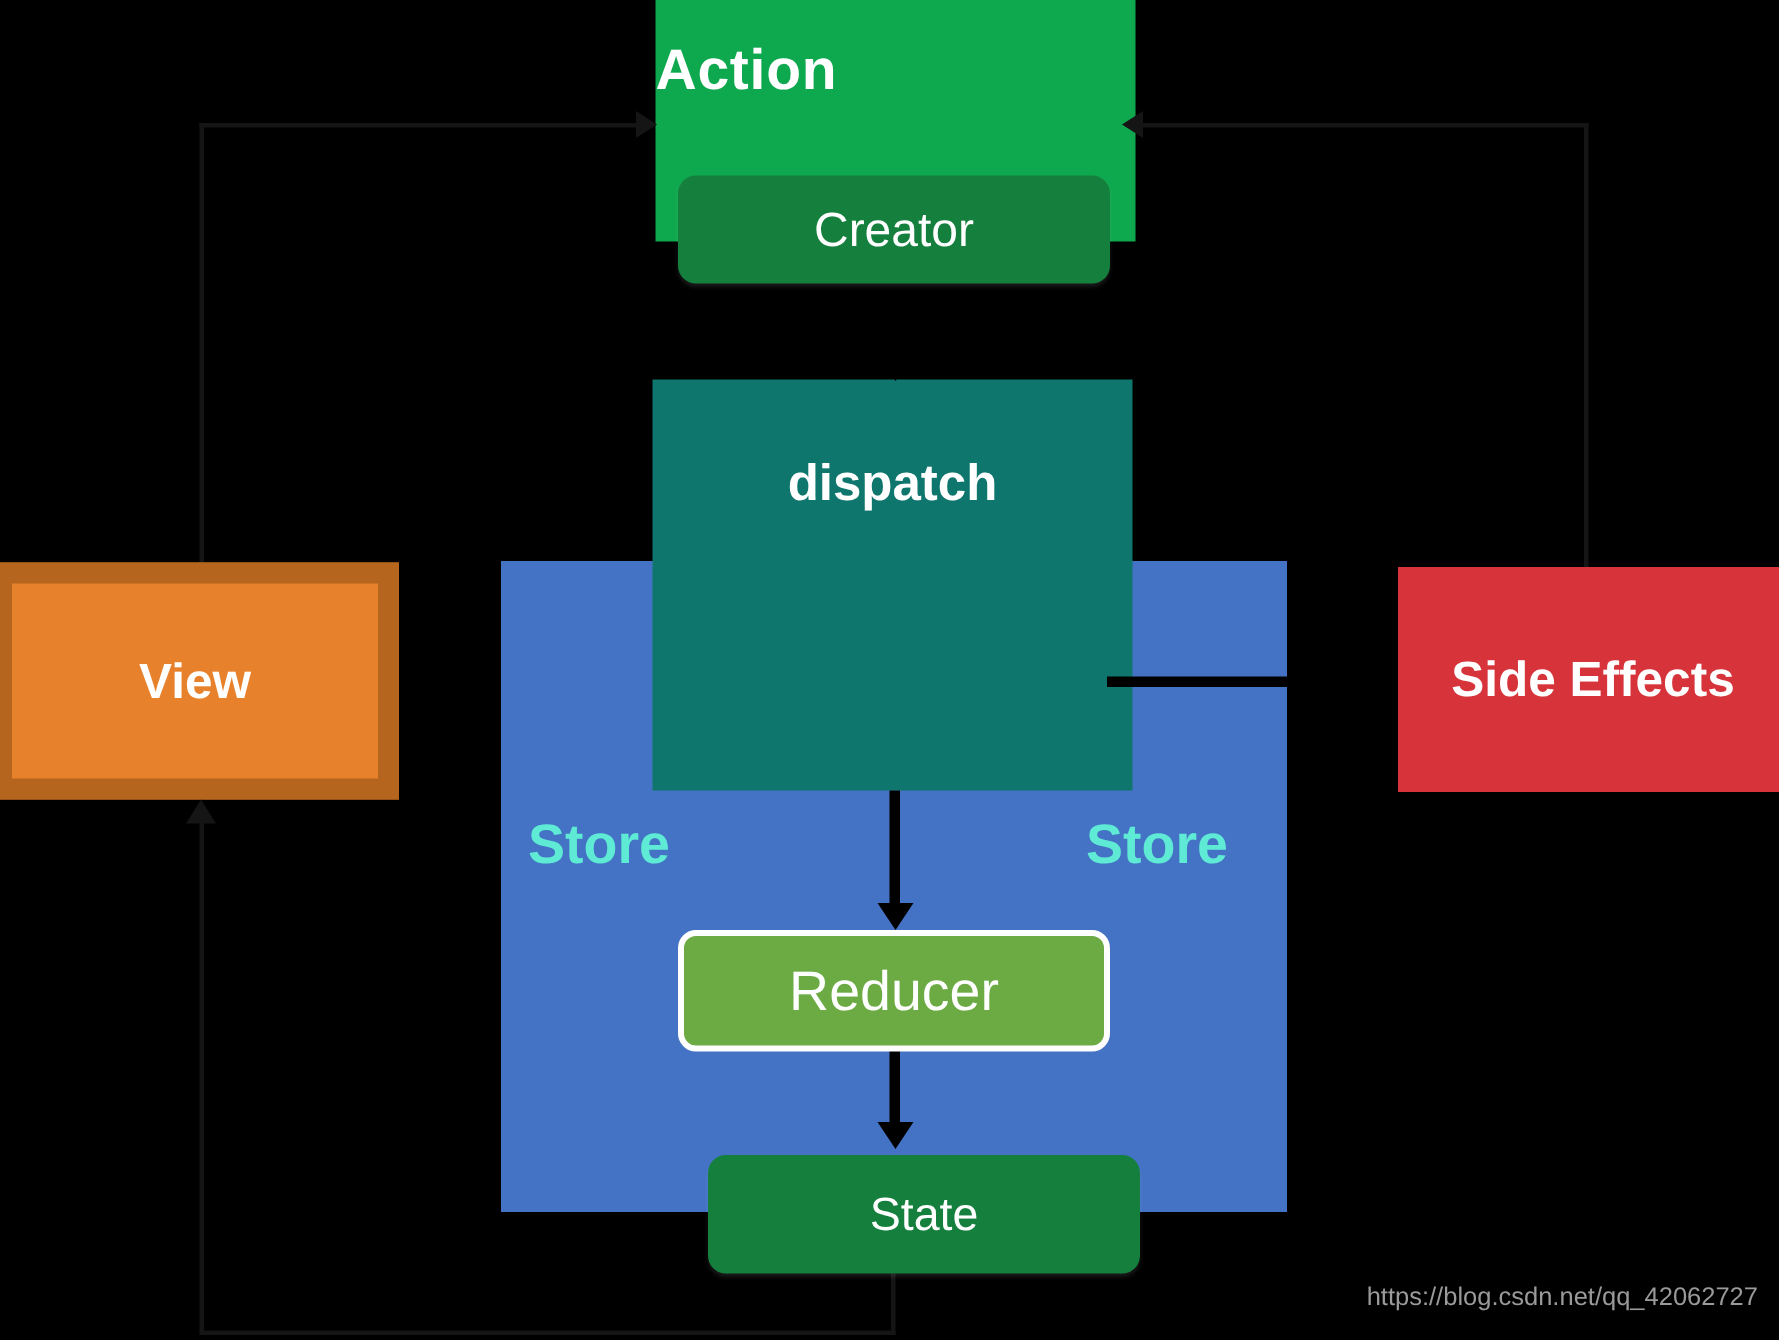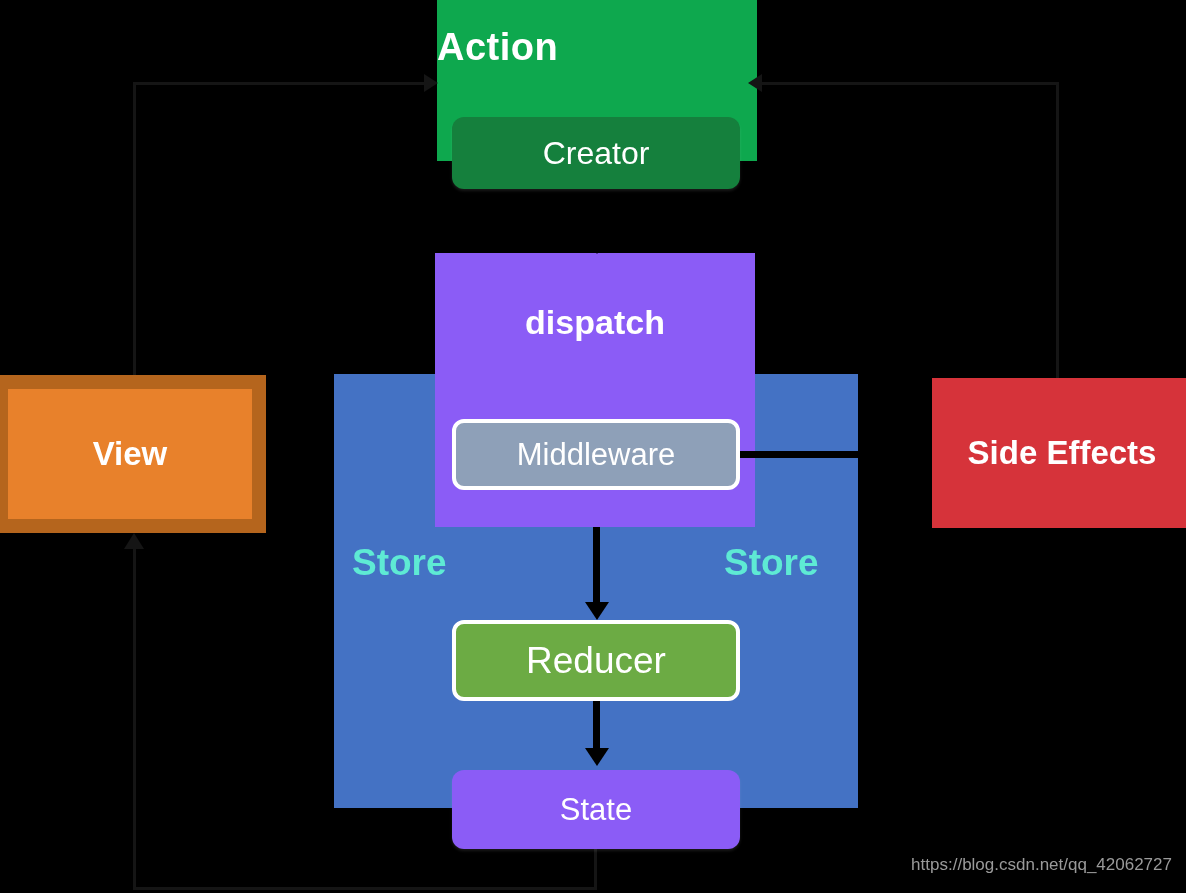--- a/index.html
+++ b/index.html
@@ -48,21 +48,21 @@
     border-radius: 12px;
     font-size: 32px;
     z-index: 6;
     box-shadow: 0 2px 3px rgba(255,255,255,0.10);
   }
 
   
   #dispatch-box {
     left: 435px; top: 253px;
     width: 320px; height: 274px;
-    background: #8b5cf6;
+    background: #0f766e;
     z-index: 4;
   }
   #dispatch-label {
     position: absolute;
     left: 0; right: 0; top: 50px;
     text-align: center;
     font-size: 34px;
     font-weight: bold;
     color: #ffffff;
   }
@@ -102,23 +102,23 @@
     width: 288px; height: 81px;
     background: #6CAB44;
     border: 4px solid #ffffff;
     border-radius: 12px;
     font-size: 37px;
     z-index: 6;
   }
 
   
   #state-box {
-    left: 452px; top: 770px;
+    left: 472px; top: 770px;
     width: 288px; height: 79px;
-    background: #8b5cf6;
+    background: #15803d;
     border-radius: 12px;
     font-size: 31px;
     z-index: 6;
     box-shadow: 0 2px 3px rgba(255,255,255,0.10);
   }
 
   
   #view-box {
     left: -6px; top: 375px;
     width: 272px; height: 158px;
@@ -241,21 +241,20 @@
   <div class="box" id="action-box">
     <div id="action-label">Action</div>
   </div>
 
   <div class="box" id="creator-box">Creator</div>
 
   <div class="box" id="dispatch-box">
     <div id="dispatch-label">dispatch</div>
   </div>
 
-  <div class="box" id="middleware-box">Middleware</div>
 
   <div class="box" id="reducer-box">Reducer</div>
 
   <div class="box" id="state-box">State</div>
 
   <div class="box" id="view-box">View</div>
 
   <div class="box" id="side-effects-box">Side Effects</div>
 
   <div id="watermark">https://blog.csdn.net/qq_42062727</div>

